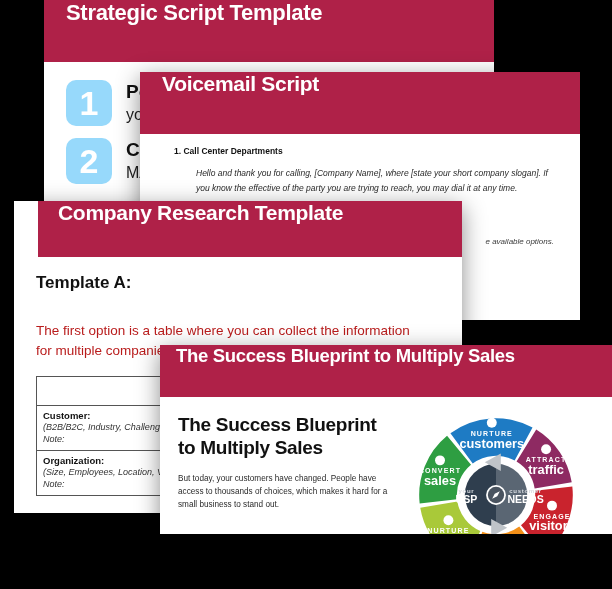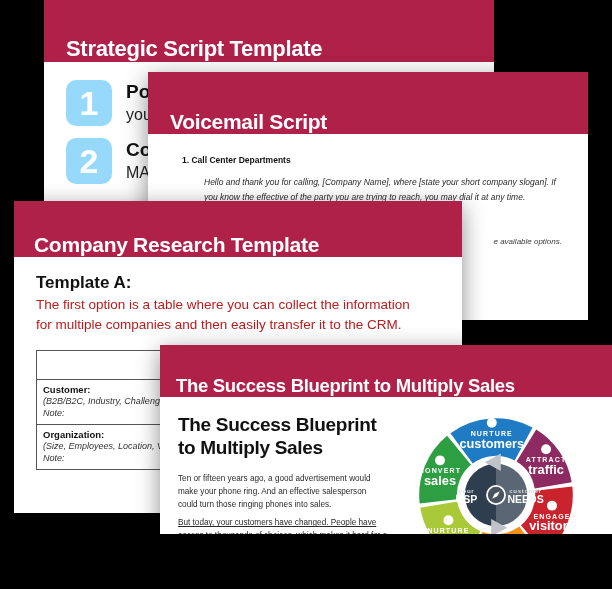--- a/index.html
+++ b/index.html
@@ -15,21 +15,21 @@
   
   .card{
     position:absolute;
     background:#ffffff;
     box-shadow:0 6px 22px rgba(0,0,0,.45);
     overflow:hidden;
   }
   .card-head{
     background:#AF2148;
     color:#ffffff;
-    display:flex;align-items:flex-end;
+    display:flex;align-items:flex-start;
     font-weight:bold;
     letter-spacing:-0.3px;
   }
   .card-body{padding:0 22px;color:#1c1c1c;}
 
   
   #card-strategic{left:44px;top:0px;width:450px;height:300px;}
   #card-strategic .card-head{height:62px;padding-left:22px;font-size:22px;}
   #card-strategic .card-body{padding-top:18px;}
   .step-row{display:flex;align-items:flex-start;margin-bottom:12px;}
@@ -38,38 +38,38 @@
     background:#97D9FB;border-radius:10px;
     color:#ffffff;font-size:34px;font-weight:bold;
     display:flex;align-items:center;justify-content:center;
     line-height:1;
   }
   .step-text{margin-left:14px;padding-top:1px;}
   .step-title{font-size:19px;font-weight:bold;color:#111;line-height:1.15;}
   .step-sub{font-size:16px;color:#222;line-height:1.25;margin-top:2px;}
 
   
-  #card-voicemail{left:148px;top:72px;width:440px;height:248px;}
+  #card-voicemail{left:140px;top:72px;width:440px;height:248px;}
   #card-voicemail .card-head{height:62px;padding-left:22px;font-size:21px;}
-  #card-voicemail .card-body{padding-top:21px;}
+  #card-voicemail .card-body{padding-top:12px;}
   .vm-h{font-size:8.5px;font-weight:bold;color:#111;margin:0 0 10px 12px;}
   .vm-quote{
     margin:0 0 0 34px;font-style:italic;font-size:8.5px;color:#2a2a2a;
     line-height:1.75;max-width:355px;
   }
   .vm-tail{
     position:absolute;right:26px;top:165px;
     font-style:italic;font-size:8px;color:#3a3a3a;
   }
 
   
   #card-research{left:14px;top:201px;width:448px;height:312px;}
-  #card-research .card-head{height:56px;padding-left:20px;font-size:21px;}
+  #card-research .card-head{height:56px;padding-left:20px;font-size:21px;margin-left:24px;}
   #card-research .card-body{padding-top:16px;}
-  .tpl-h{font-size:17px;font-weight:bold;color:#111;margin:0 0 2px;}
+  .tpl-h{font-size:17px;font-weight:bold;color:#111;margin:0 0 28px;}
   .tpl-p{font-size:13.5px;color:#b91c1c;line-height:1.45;margin:0 0 16px;max-width:392px;}
   .tbl{border:1.2px solid #555;width:392px;border-collapse:collapse;}
   .tbl .r{border-bottom:1.2px solid #555;padding:4px 6px;}
   .tbl .r:last-child{border-bottom:none;}
   .tbl .blank{height:20px;}
   .cell-t{font-size:9.5px;font-weight:bold;color:#111;line-height:1.3;}
   .cell-s{font-size:9px;font-style:italic;color:#333;line-height:1.3;}
 
   
   #card-blueprint{left:160px;top:345px;width:452px;height:189px;}
@@ -153,21 +153,20 @@
     </div>
   </div>
 
   <div class="card" id="card-blueprint">
     <div class="card-head">
       <span>The Success Blueprint to Multiply Sales</span>
     </div>
     <div class="card-body">
       <div class="bp-left">
         <h2 class="bp-title">The Success Blueprint to Multiply Sales</h2>
-        <p class="bp-p">Ten or fifteen years ago, a good advertisement would make your phone  ring. And an effective salesperson could turn those ringing phones into sales.</p>
         <p class="bp-p">But today, your customers have changed. People have access to  thousands of choices, which makes it hard for a small business to stand  out.</p>
       </div>
 
       <div class="bp-right">
         <svg class="wheel" viewBox="0 0 100 100">
           <circle cx="50" cy="50" r="50" fill="#ffffff"></circle>
           <g id="wheel-segments">
               <path d="M75.15132348656381 9.117107161133717 A48 48 0 0 1 97.32780977938424 41.99510015762709 L74.15690290822738 45.914165705455495 A24.5 24.5 0 0 0 62.837654696266945 29.132690113495336 Z" fill="#8E2A62"></path>
               <path d="M97.70086011970862 44.649491254096375 A48 48 0 0 1 80.59635150793711 86.98463565323789 L65.6168877488429 68.87757444800684 A24.5 24.5 0 0 0 74.3473140194346 47.26901116094503 Z" fill="#C9232D"></path>
               <path d="M78.48410655697766 88.63490227308388 A48 48 0 0 1 33.268541728552876 94.9895354956108 L41.459984840615526 72.96340874255134 A24.5 24.5 0 0 0 64.53876272179068 69.7198980352199 Z" fill="#F39019"></path>

